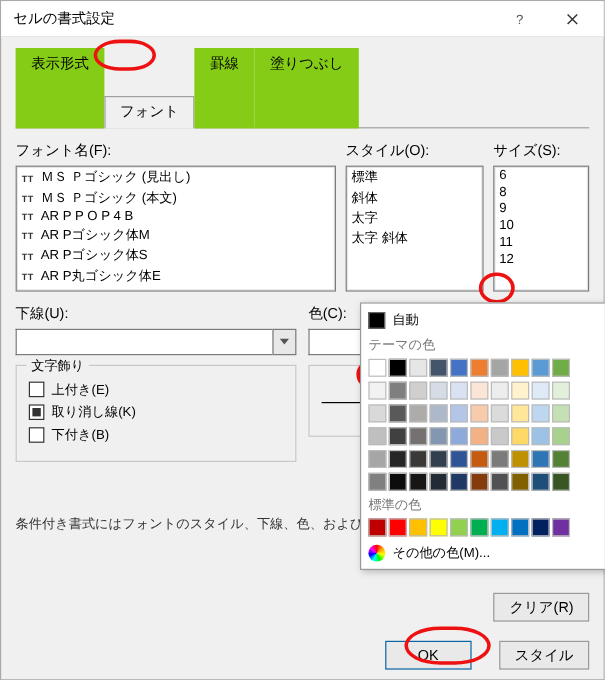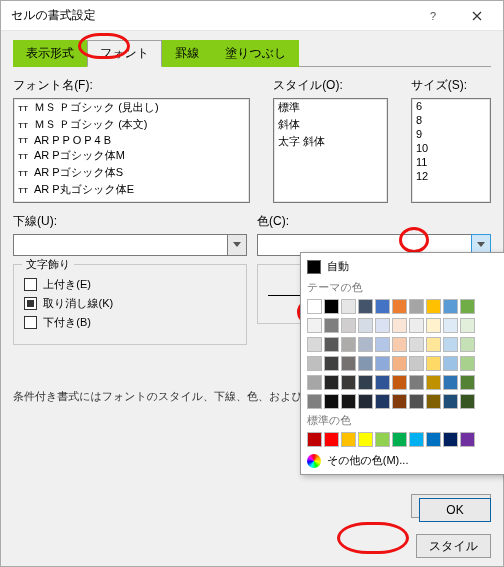--- a/index.html
+++ b/index.html
@@ -4,22 +4,22 @@
 <style>
   * { box-sizing: border-box; font-family: "Yu Gothic UI", "Meiryo UI", sans-serif; }
   body { margin:0; background:#f0f0f0; width:504px; height:567px; position:relative; font-size:12px; color:#000; }
   .dialog { position:absolute; inset:0; background:#f0f0f0; border:1px solid #aaa; }
   .titlebar { height:30px; display:flex; align-items:center; padding:0 4px 0 10px; background:#fff; border-bottom:1px solid #e5e5e5; }
   .titlebar .title { flex:1; }
   .titlebar .btn { width:44px; height:28px; display:flex; align-items:center; justify-content:center; color:#555; }
   .body { padding:8px 12px 10px 12px; }
   .tabs { display:flex; border-bottom:1px solid #a0a0a0; }
   .tab { padding:4px 12px; border:1px solid transparent; border-bottom:none; position:relative; top:1px; background:#84cc16; }
-  .tab.active { border-color:#a0a0a0; background:#f0f0f0; border-bottom:1px solid #f0f0f0; }
-  .columns { display:flex; gap:23px; margin-top:10px; }
+  .tab.active { border-color:#a0a0a0; background:#f0f0f0; border-bottom:1px solid #f0f0f0;margin-top:40px; }
+  .columns { display:flex; gap:8px; margin-top:10px; }
   .col-font { flex:1.25; }
   .col-style { width:115px; }
   .col-size { width:80px; }
   .lbl { margin-bottom:4px; }
   .listbox { background:#fff; border:1px solid #7a7a7a; box-shadow:inset 0 0 0 1px #e5e5e5; height:105px; overflow:hidden; font-size:11px; }
   .listbox .item { padding:1px 4px; display:flex; align-items:center; gap:4px; }
   .tt-icon { width:12px; height:10px; display:inline-block; }
   .row2 { display:flex; gap:10px; margin-top:10px; }
   .col-left { flex:1; }
   .col-right { flex:1; position:relative; }
@@ -36,21 +36,21 @@
   .note { margin-top:44px; font-size:11px; color:#333; }
   .palette { position:absolute; left:300px; top:252px; width:218px; background:#fff; border:1px solid #999; box-shadow:2px 2px 6px rgba(0,0,0,.25); z-index:10; padding:4px; font-size:11px; }
   .auto-row { display:flex; align-items:center; gap:6px; padding:2px 2px 4px 2px; }
   .auto-sw { width:14px; height:14px; background:#000; border:1px solid #666; }
   .section-lbl { color:#777; padding:2px 2px; }
   .swatches { display:flex; flex-wrap:wrap; gap:2px; padding:2px; }
   .sw { width:15px; height:15px; border:1px solid #bbb; }
   .std-row { display:flex; gap:2px; padding:2px; }
   .more-row { display:flex; align-items:center; gap:6px; padding:4px 2px 2px 2px; }
   .wheel { width:14px; height:14px; border-radius:50%; background:conic-gradient(red,orange,yellow,lime,cyan,blue,magenta,red); }
-  .footer { position:absolute; bottom:8px; right:12px; display:flex; gap:12px; align-items:flex-end;flex-direction:column; }
+  .footer { position:absolute; bottom:8px; right:12px; display:flex; gap:23px; align-items:flex-start; }
   .winbtn { min-width:72px; height:24px; border:1px solid #999; background:#e9e9e9; display:flex; align-items:center; justify-content:center; padding:0 12px; font-size:12px; }
   .clear-wrap { position:absolute; right:12px; bottom:48px; }
   .circle { position:absolute; border:3px solid #e11; border-radius:50%; pointer-events:none; }
   .circle.oval { border-radius:50% / 60%; }
   svg { display:block; }
 </style>
 </head>
 <body>
 
 <div class="dialog">
@@ -122,20 +122,21 @@
               </svg>
               <span>AR P丸ゴシック体E</span>
             </div>
           </div>
       </div>
       <div class="col-style">
         <div class="lbl">スタイル(O):</div>
         <div class="listbox" id="style-list">
             <div class="item">標準</div>
             <div class="item">斜体</div>
+            <div class="item">太字</div>
             <div class="item">太字 斜体</div>
           </div>
       </div>
       <div class="col-size">
         <div class="lbl">サイズ(S):</div>
         <div class="listbox" id="size-list">
             <div class="item">6</div>
             <div class="item">8</div>
             <div class="item">9</div>
             <div class="item">10</div>

